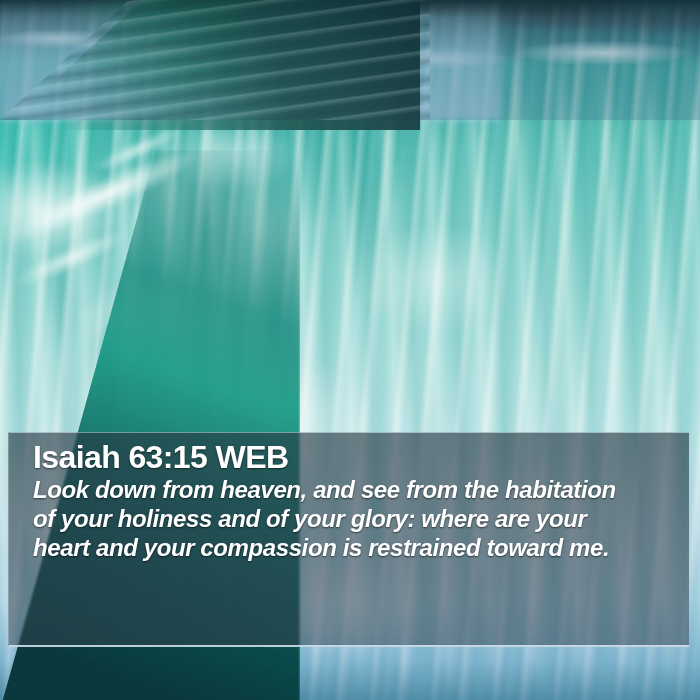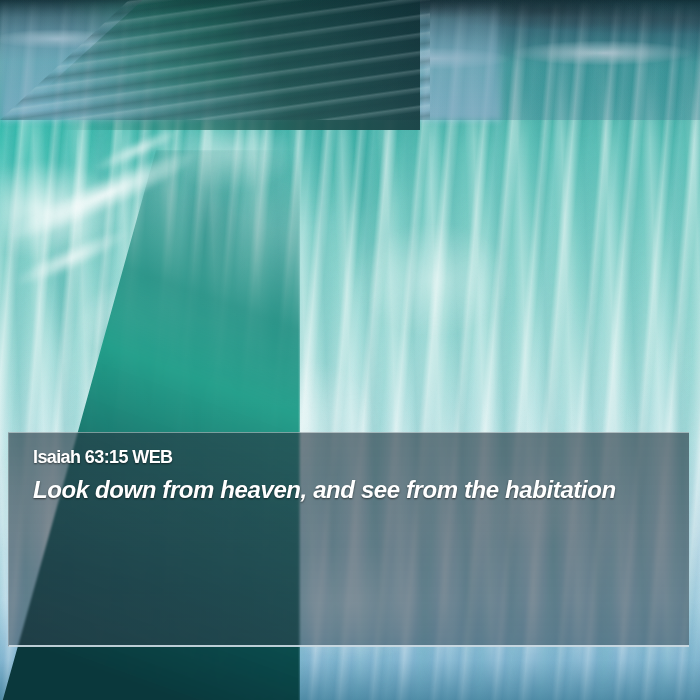--- a/index.html
+++ b/index.html
@@ -219,21 +219,21 @@
     border-top: 1px solid rgba(255,255,255,.38);
     border-left: 1px solid rgba(255,255,255,.22);
     border-bottom: 2px solid rgba(225,238,246,.82);
     backdrop-filter: blur(1px);
     -webkit-backdrop-filter: blur(1px);
   }
 
   .verse-ref {
     margin: 0 0 2px 10px;
     font-family: "Liberation Sans", sans-serif;
-    font-size: 18px;
+    font-size: 32px;
     font-weight: bold;
     font-style: normal;
     color: #ffffff;
     letter-spacing: -0.6px;
     line-height: 32px;
     text-shadow: 0 1px 2px rgba(0,0,0,.55);
     white-space: nowrap;
   }
 
   .verse-body {
@@ -275,17 +275,19 @@
     <div class="layer pool-ripples"></div>
     <div class="layer grade"></div>
   </div>
 
   <div class="verse-panel">
 
     <div class="verse-ref">Isaiah 63:15 WEB</div>
 
     <div class="verse-body">
       <span class="vline">Look down from heaven, and see from the habitation</span>
+      <span class="vline">of your holiness and of your glory: where are your</span>
+      <span class="vline">heart and your compassion is restrained toward me.</span>
     </div>
 
   </div>
 
 </div>
 
 </body></html>

